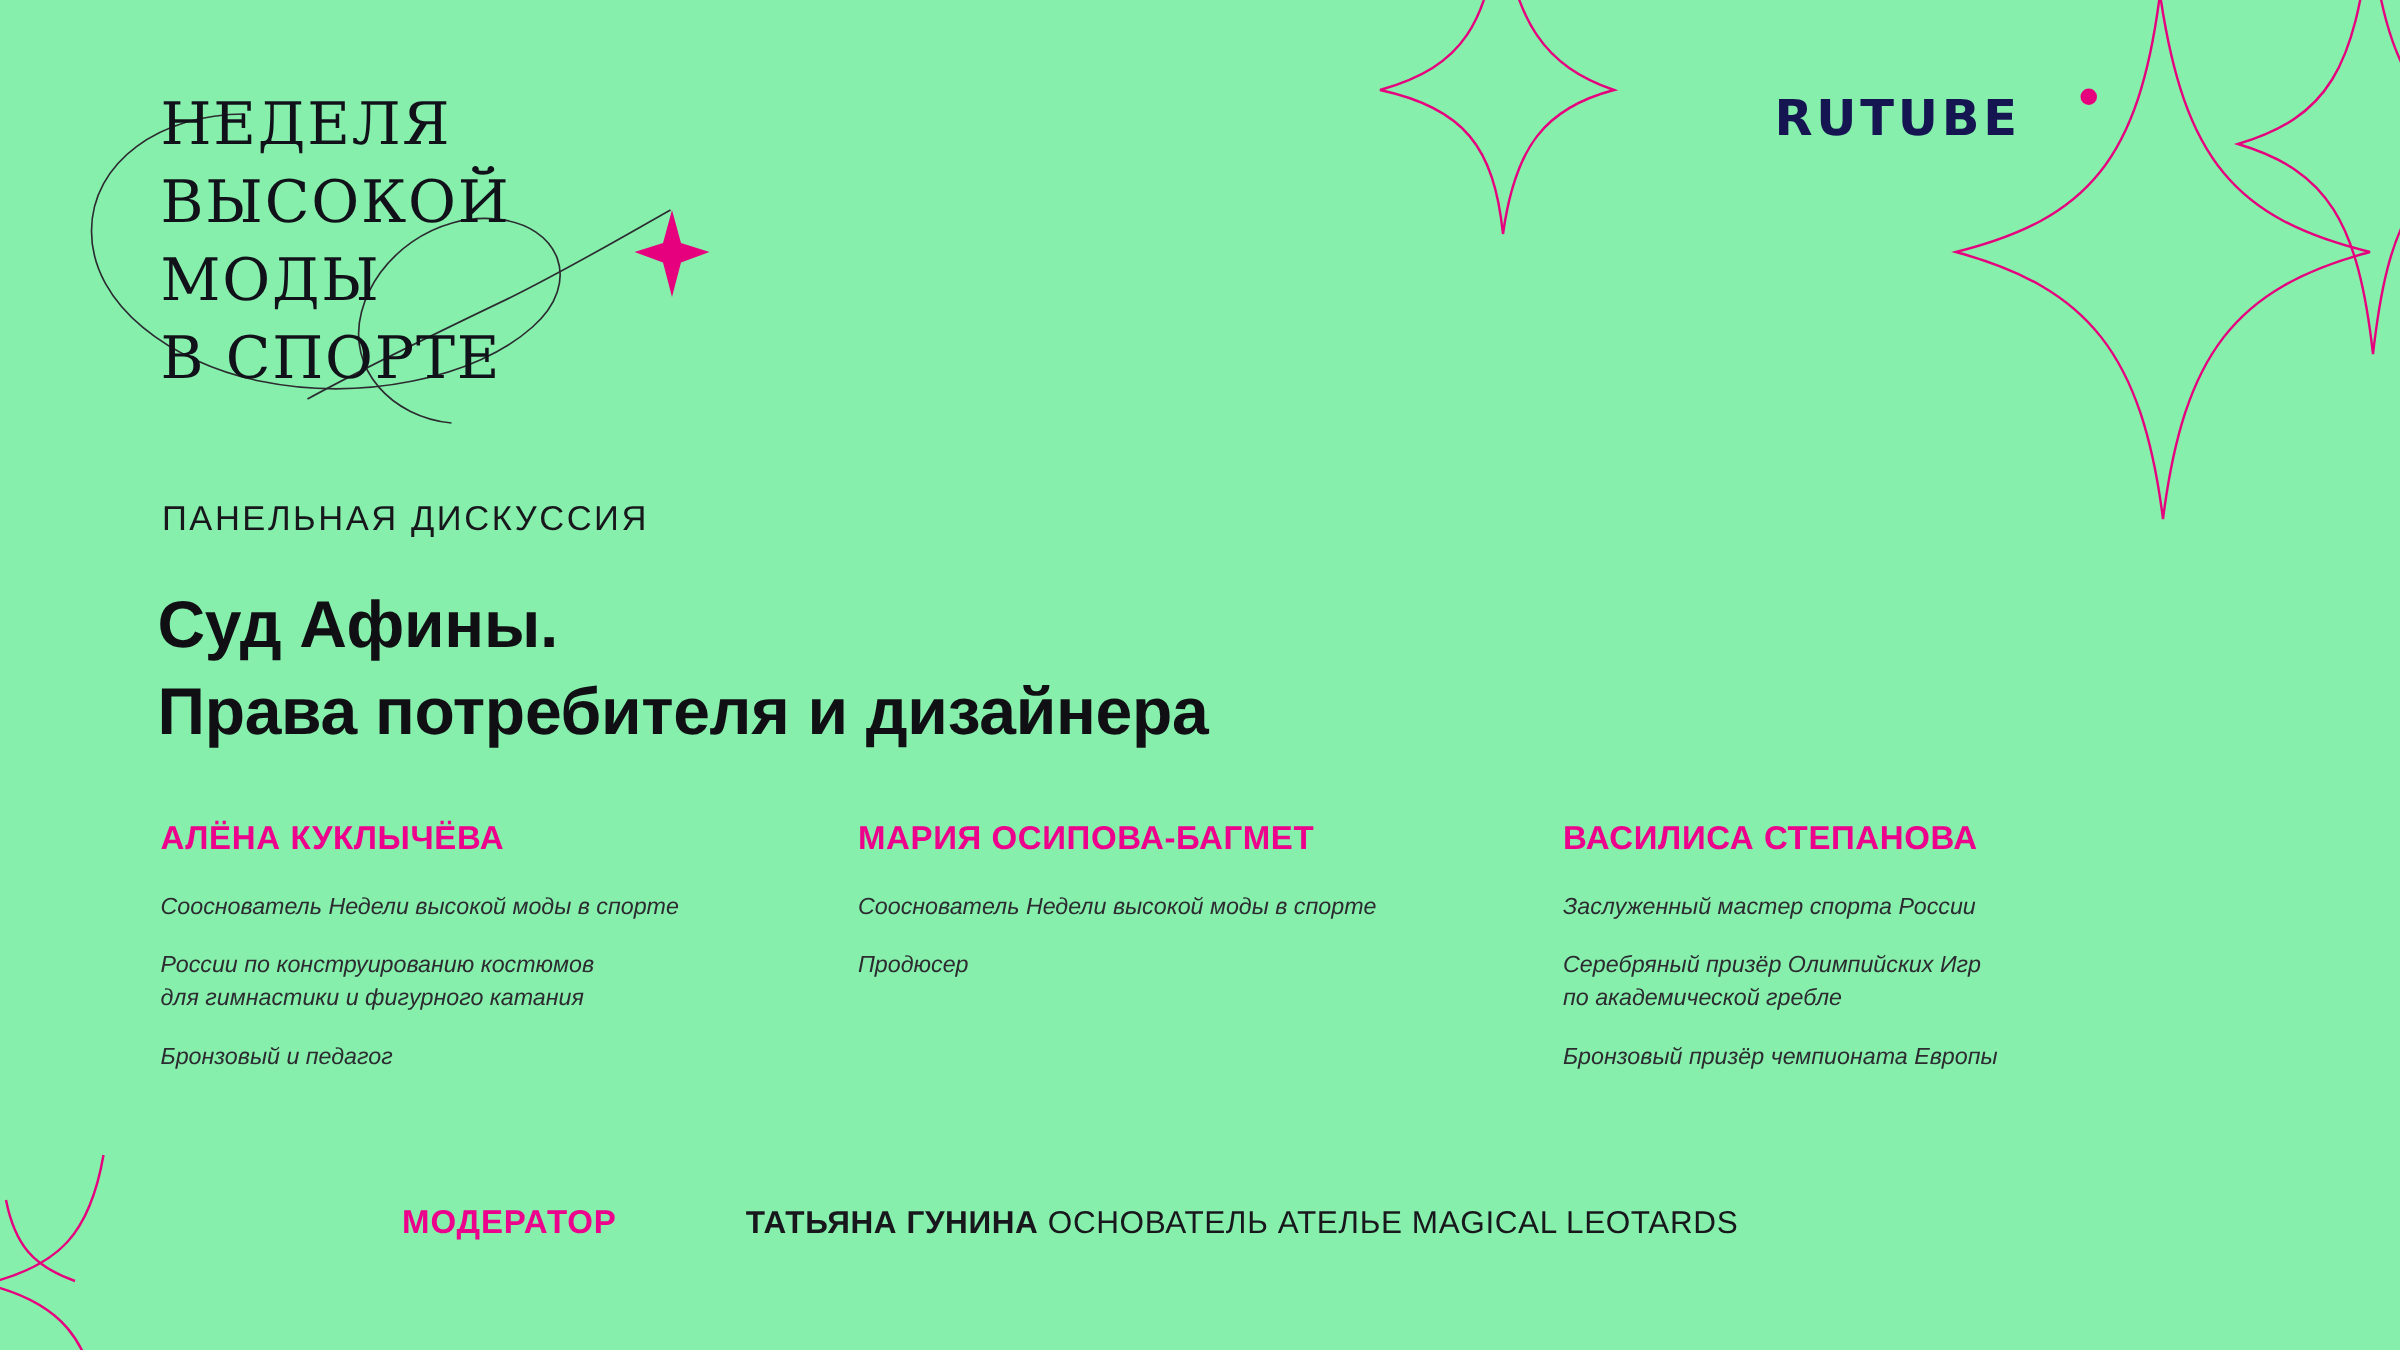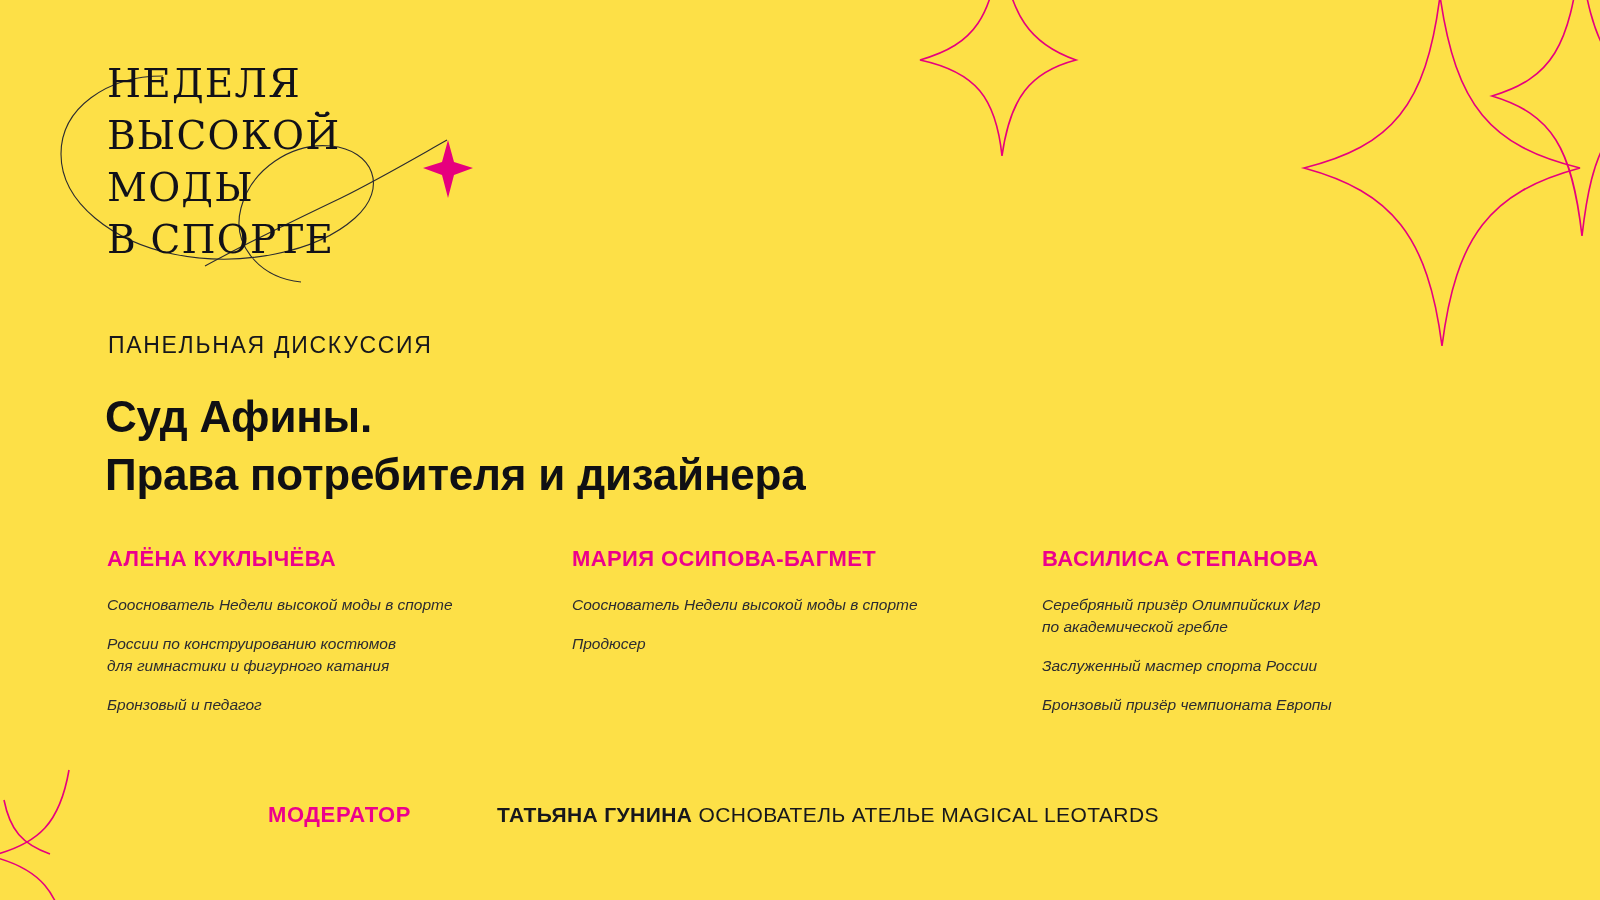--- a/index.html
+++ b/index.html
@@ -12,21 +12,21 @@
     height: 900px;
     position: relative;
     overflow: hidden;
     font-family: "Liberation Sans", sans-serif;
     color: #1a1a1a;
   }
 
   .slide {
     position: absolute;
     inset: 0;
-    background: #fde047;
+    background: #86efac;
   }
 
   
   .deco {
     position: absolute;
     pointer-events: none;
   }
   .deco-topright { top: -14px; left: 880px; }
   .deco-bottomleft { left: -26px; top: 760px; }
 
@@ -192,20 +192,24 @@
       <g fill="#e6007e">
         <path d="M393 110 L399 132 L418 138 L399 145 L393 168 L387 145 L368 138 L387 132 Z"></path>
       </g>
     </svg>
     <div class="event-logo-text">НЕДЕЛЯ
 ВЫСОКОЙ
 МОДЫ
 В СПОРТЕ</div>
   </div>
 
+  <div class="rutube-logo">
+    <div class="rutube-wordmark">RUTUBE</div>
+    <span class="rutube-dot"></span>
+  </div>
 
   <div class="kicker">ПАНЕЛЬНАЯ ДИСКУССИЯ</div>
   <div class="title">Суд Афины.
 Права потребителя и дизайнера</div>
 
   <div class="speakers">
 
     <div class="speaker">
       <div class="speaker-name">АЛЁНА КУКЛЫЧЁВА</div>
       <div class="speaker-line">Сооснователь Недели высокой моды в спорте</div>
@@ -215,23 +219,23 @@
     </div>
 
     <div class="speaker">
       <div class="speaker-name">МАРИЯ ОСИПОВА-БАГМЕТ</div>
       <div class="speaker-line">Сооснователь Недели высокой моды в спорте</div>
       <div class="speaker-line">Продюсер</div>
     </div>
 
     <div class="speaker">
       <div class="speaker-name">ВАСИЛИСА СТЕПАНОВА</div>
+      <div class="speaker-line">Заслуженный мастер спорта России</div>
       <div class="speaker-line">Серебряный призёр Олимпийских Игр
 по академической гребле</div>
-      <div class="speaker-line">Заслуженный мастер спорта России</div>
       <div class="speaker-line">Бронзовый призёр чемпионата Европы</div>
     </div>
 
   </div>
 
   <div class="moderator">
     <span class="moderator-label">МОДЕРАТОР</span>
     <span class="moderator-person">
       <b>ТАТЬЯНА ГУНИНА</b>
       <span class="moderator-role">ОСНОВАТЕЛЬ АТЕЛЬЕ MAGICAL LEOTARDS</span>

